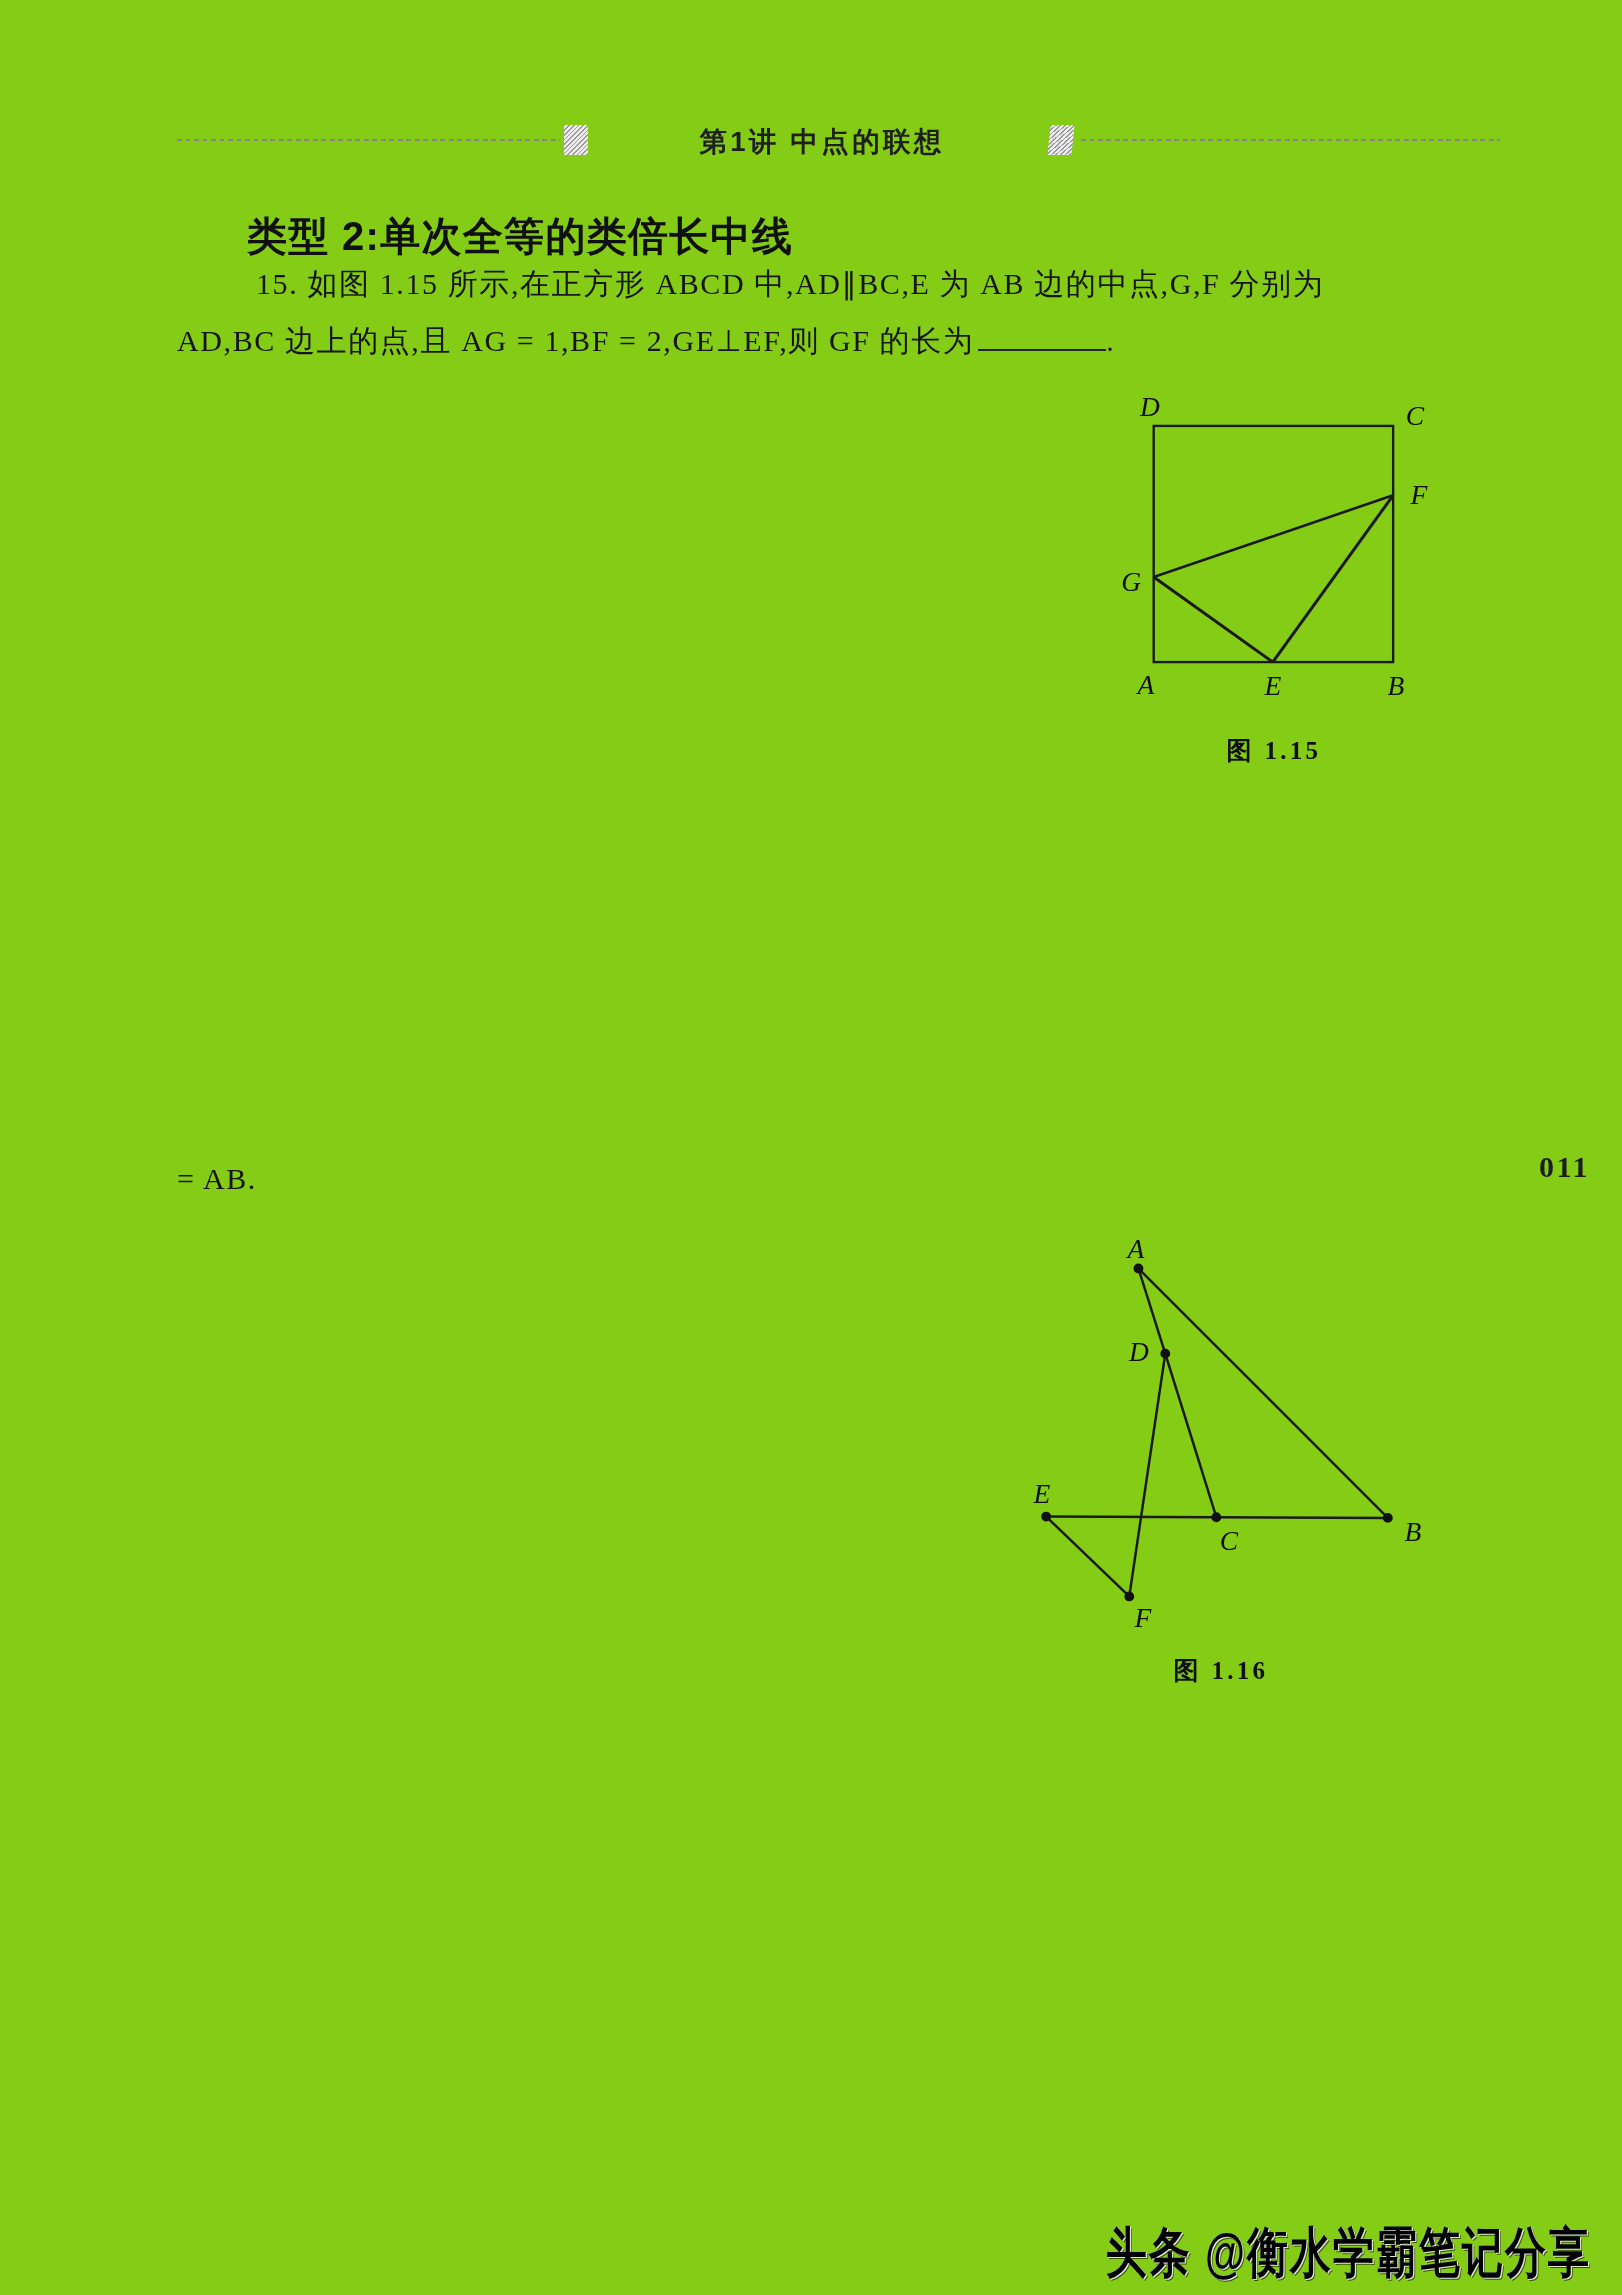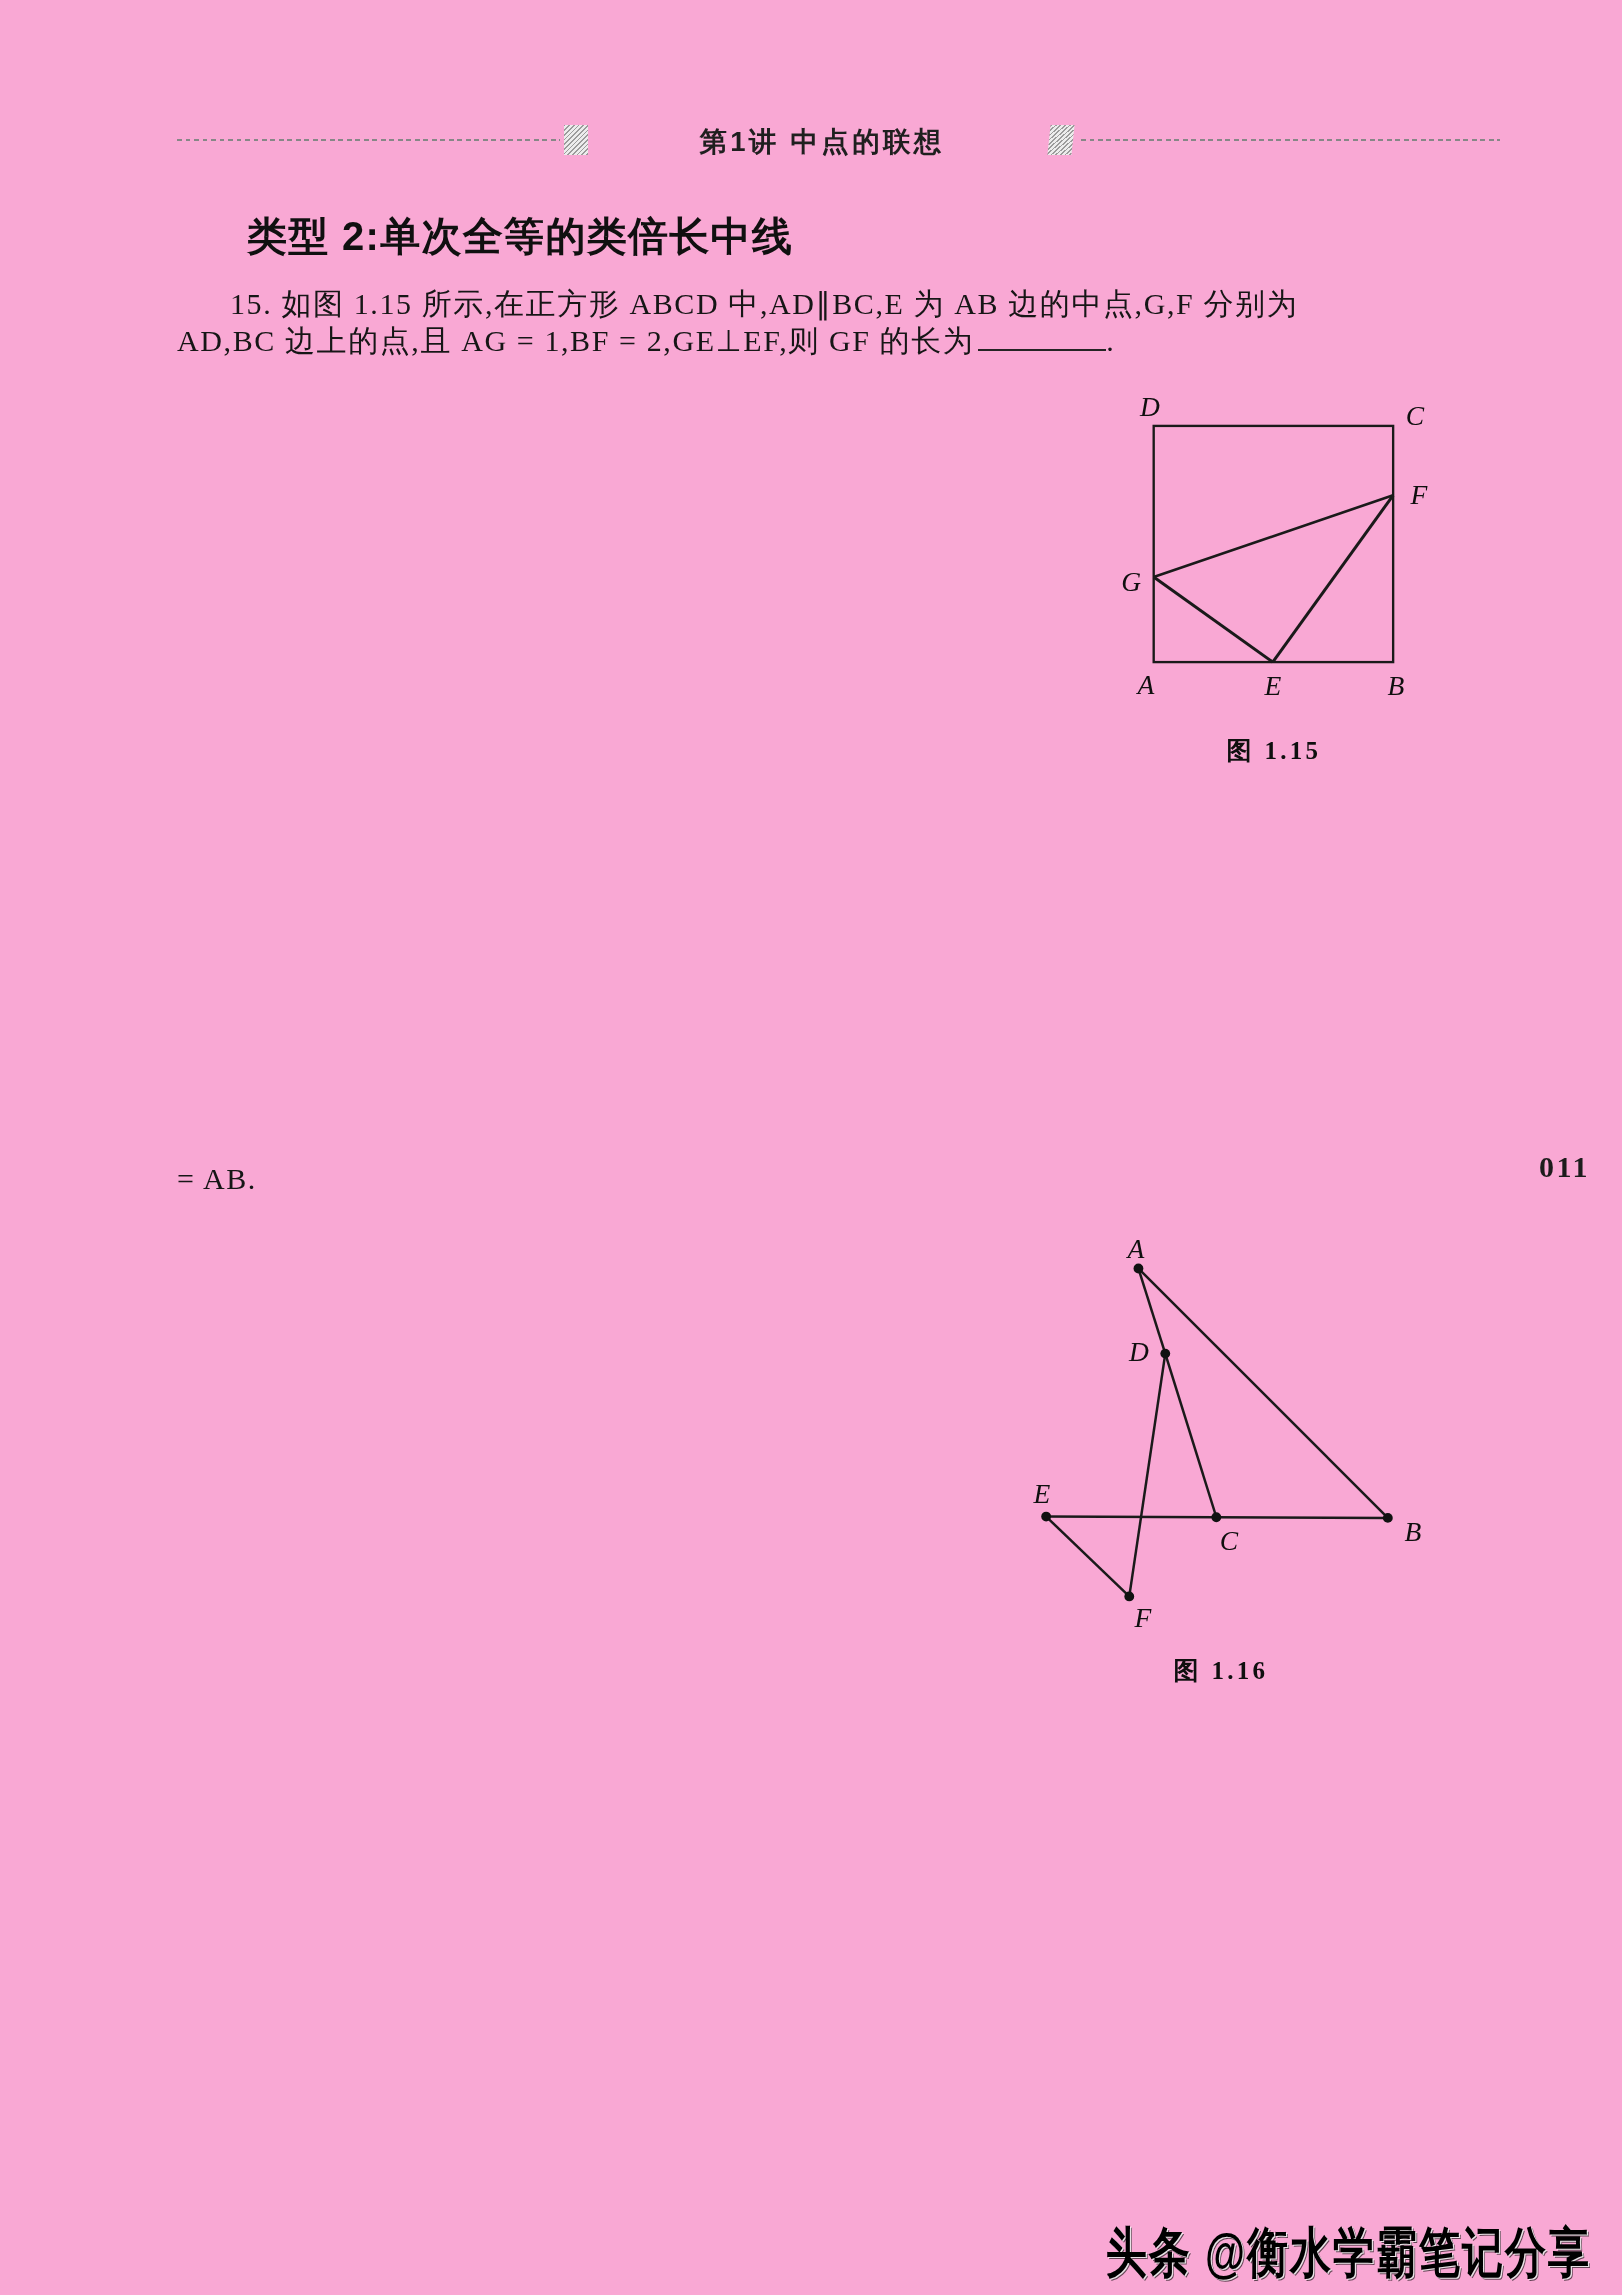--- a/index.html
+++ b/index.html
@@ -1,17 +1,17 @@
 <!DOCTYPE html>
 <html style="font-size:10.5px"><head>
 <meta charset="utf-8">
 <style>
   html,body { margin:0; padding:0; background:#e9e9e9; }
   .page {
-    position:relative; width:1623px; height:2295px; background:#f9a8d4;
+    position:relative; width:1623px; height:2295px; background:#84cc16;
     font-family:"Liberation Serif", serif; color:#141414; overflow:hidden;
     margin:0 auto;
   }
   
   .hr-dash {
     position:absolute; height:2px; top:139px;
     background:repeating-linear-gradient(90deg,#878787 0 4.6px, transparent 4.6px 8.5px);
   }
   #dash-left  { left:177px;  width:383px; }
   #dash-right { left:1081px; width:419px; }
@@ -29,21 +29,21 @@
   
   .section-heading {
     position:absolute; left:247px; top:209px;
     font-family:"Liberation Sans", sans-serif; font-weight:700; font-size:40px;
     letter-spacing:1.3px; color:#101010; white-space:nowrap;
   }
   .body-line {
     position:absolute; font-size:30px; letter-spacing:1.6px; line-height:1.2;
     white-space:nowrap; color:#161616;
   }
-  #p15-line1 { left:230px; top:266px;margin-top:20px; }
+  #p15-line1 { left:256px; top:266px; }
   #p15-line2 { left:177px; top:319px;text-align:center; }
   #p16-line1 { left:242px; top:1107px; }
   #p16-line2 { left:177px; top:1161px;font-family:Liberation Serif, serif; }
   .answer-blank {
     display:inline-block; width:128px; height:1em;
     border-bottom:2.6px solid #242424; margin-left:3.9px;
   }
   .page-number {
     position:absolute; left:1539px; top:1150px;
     font-family:Liberation Serif, serif; font-weight:700; font-size:30px;

